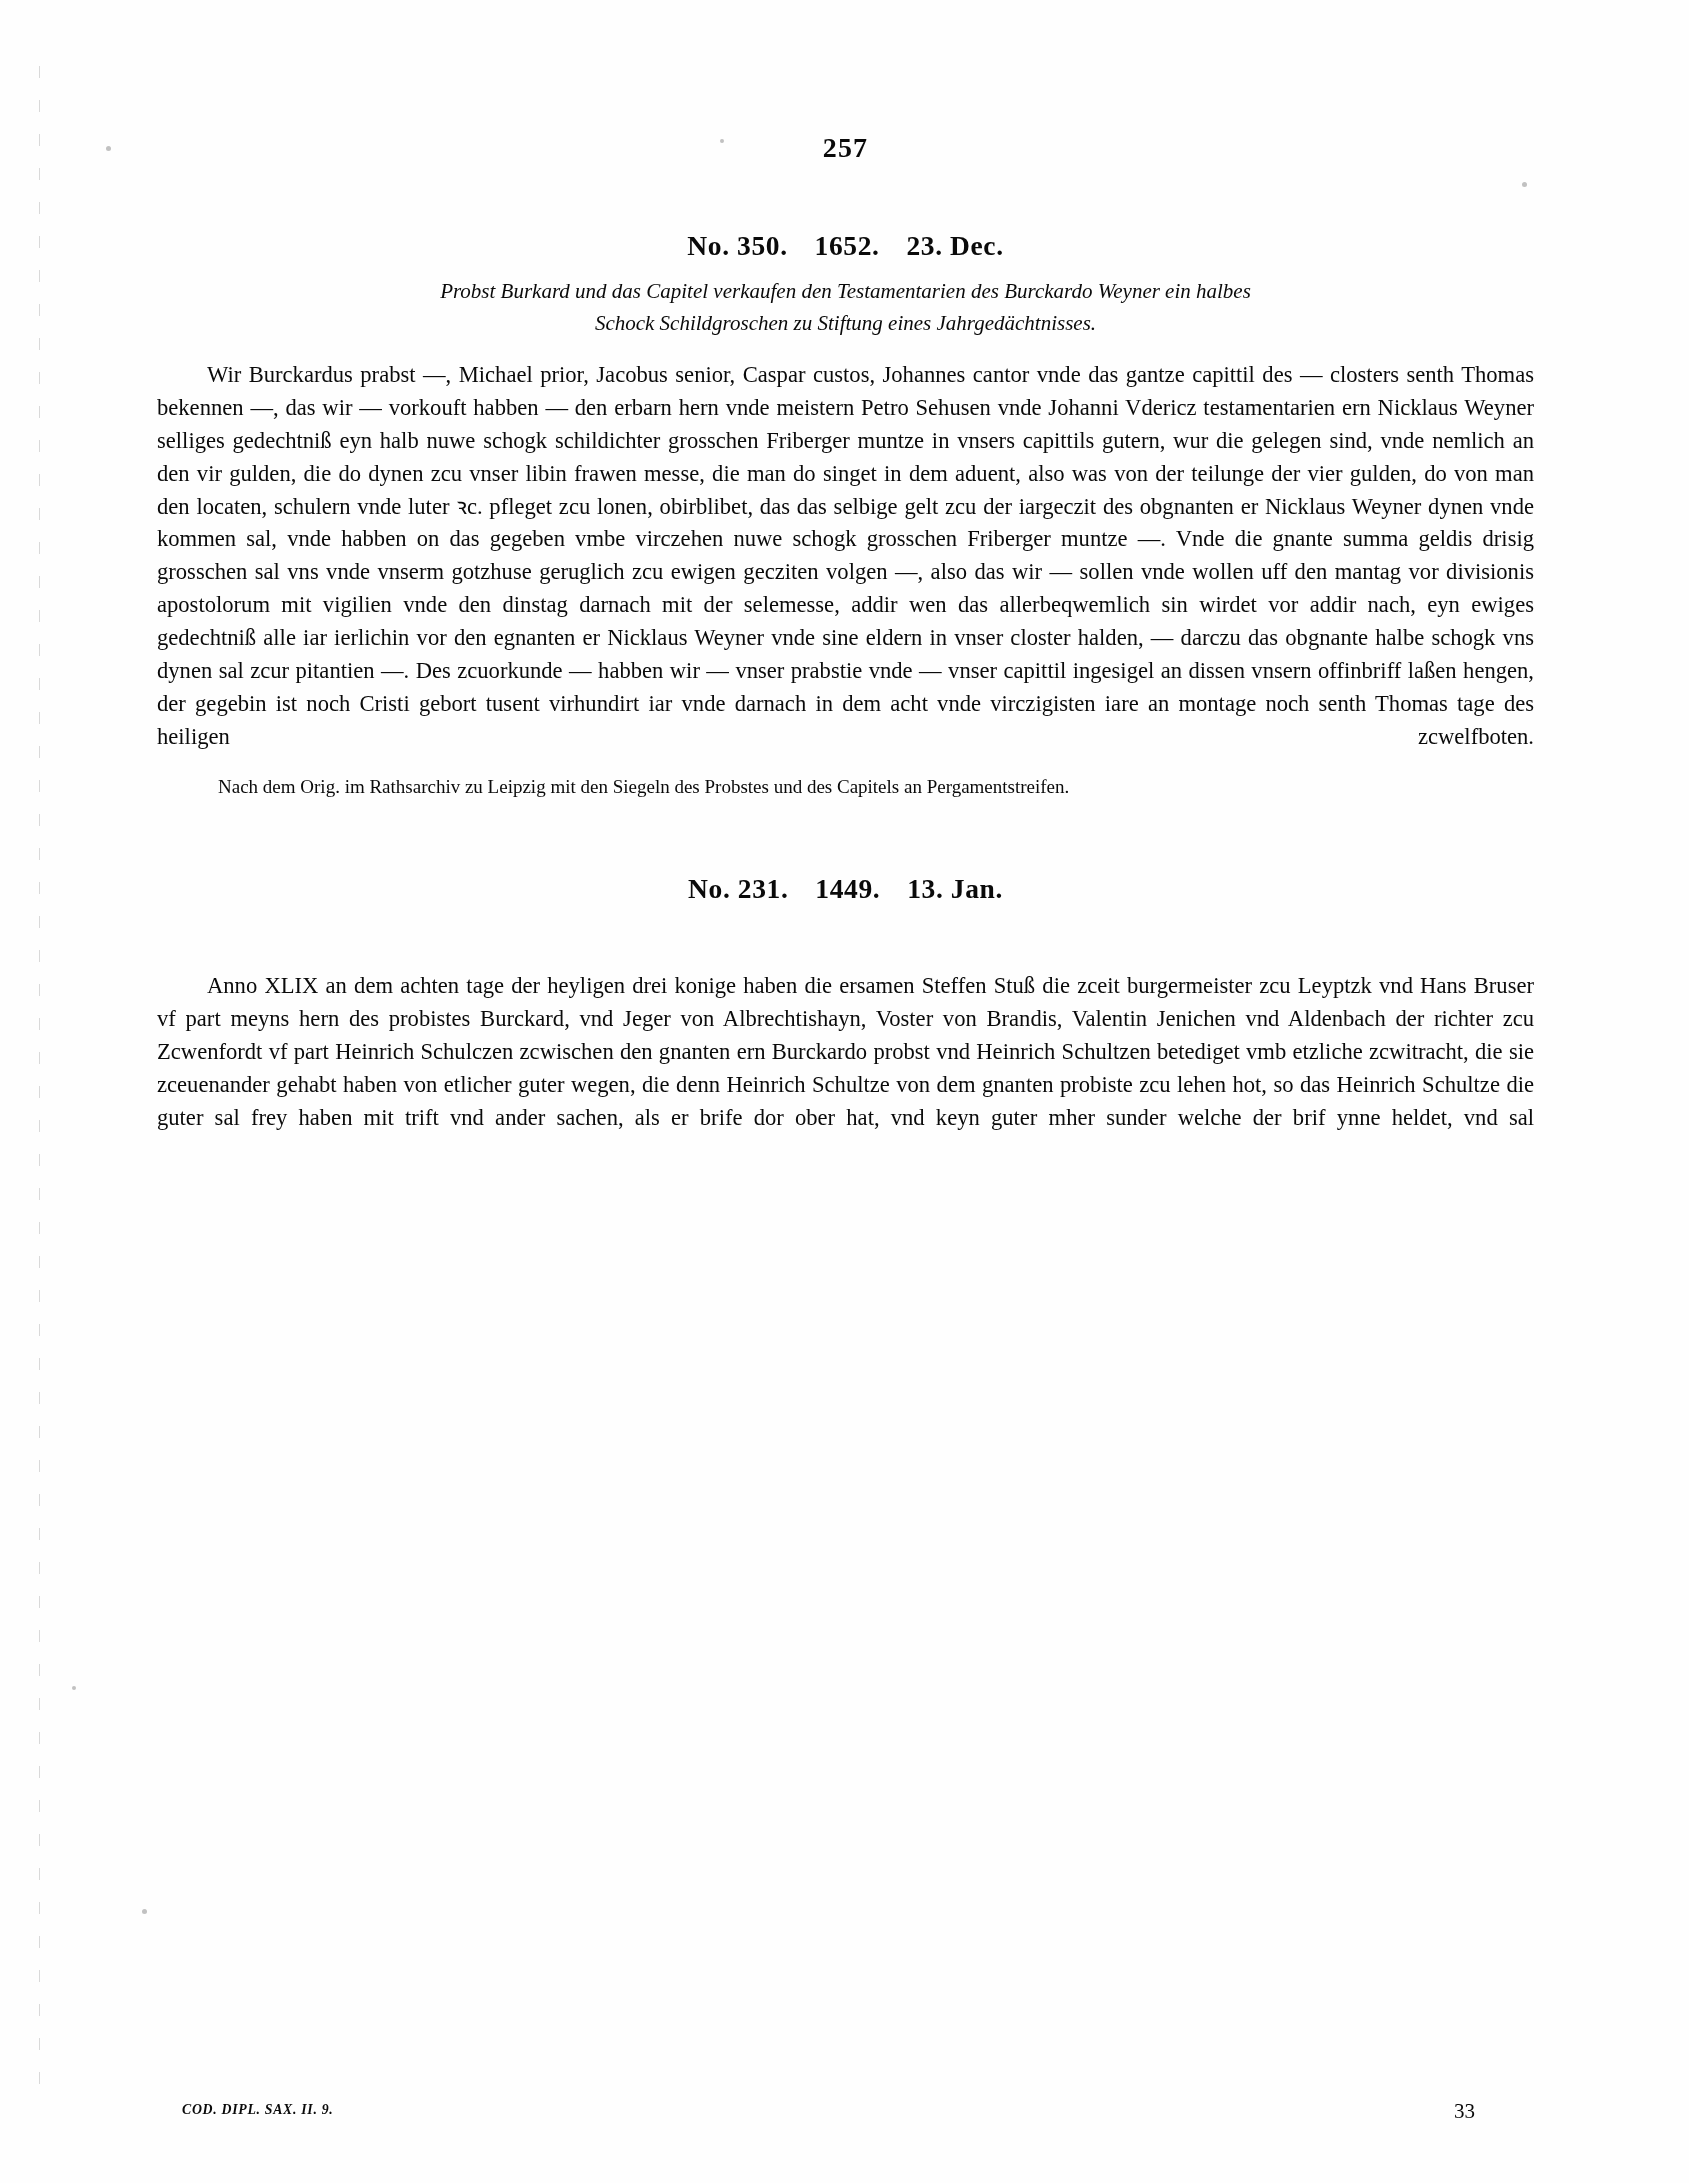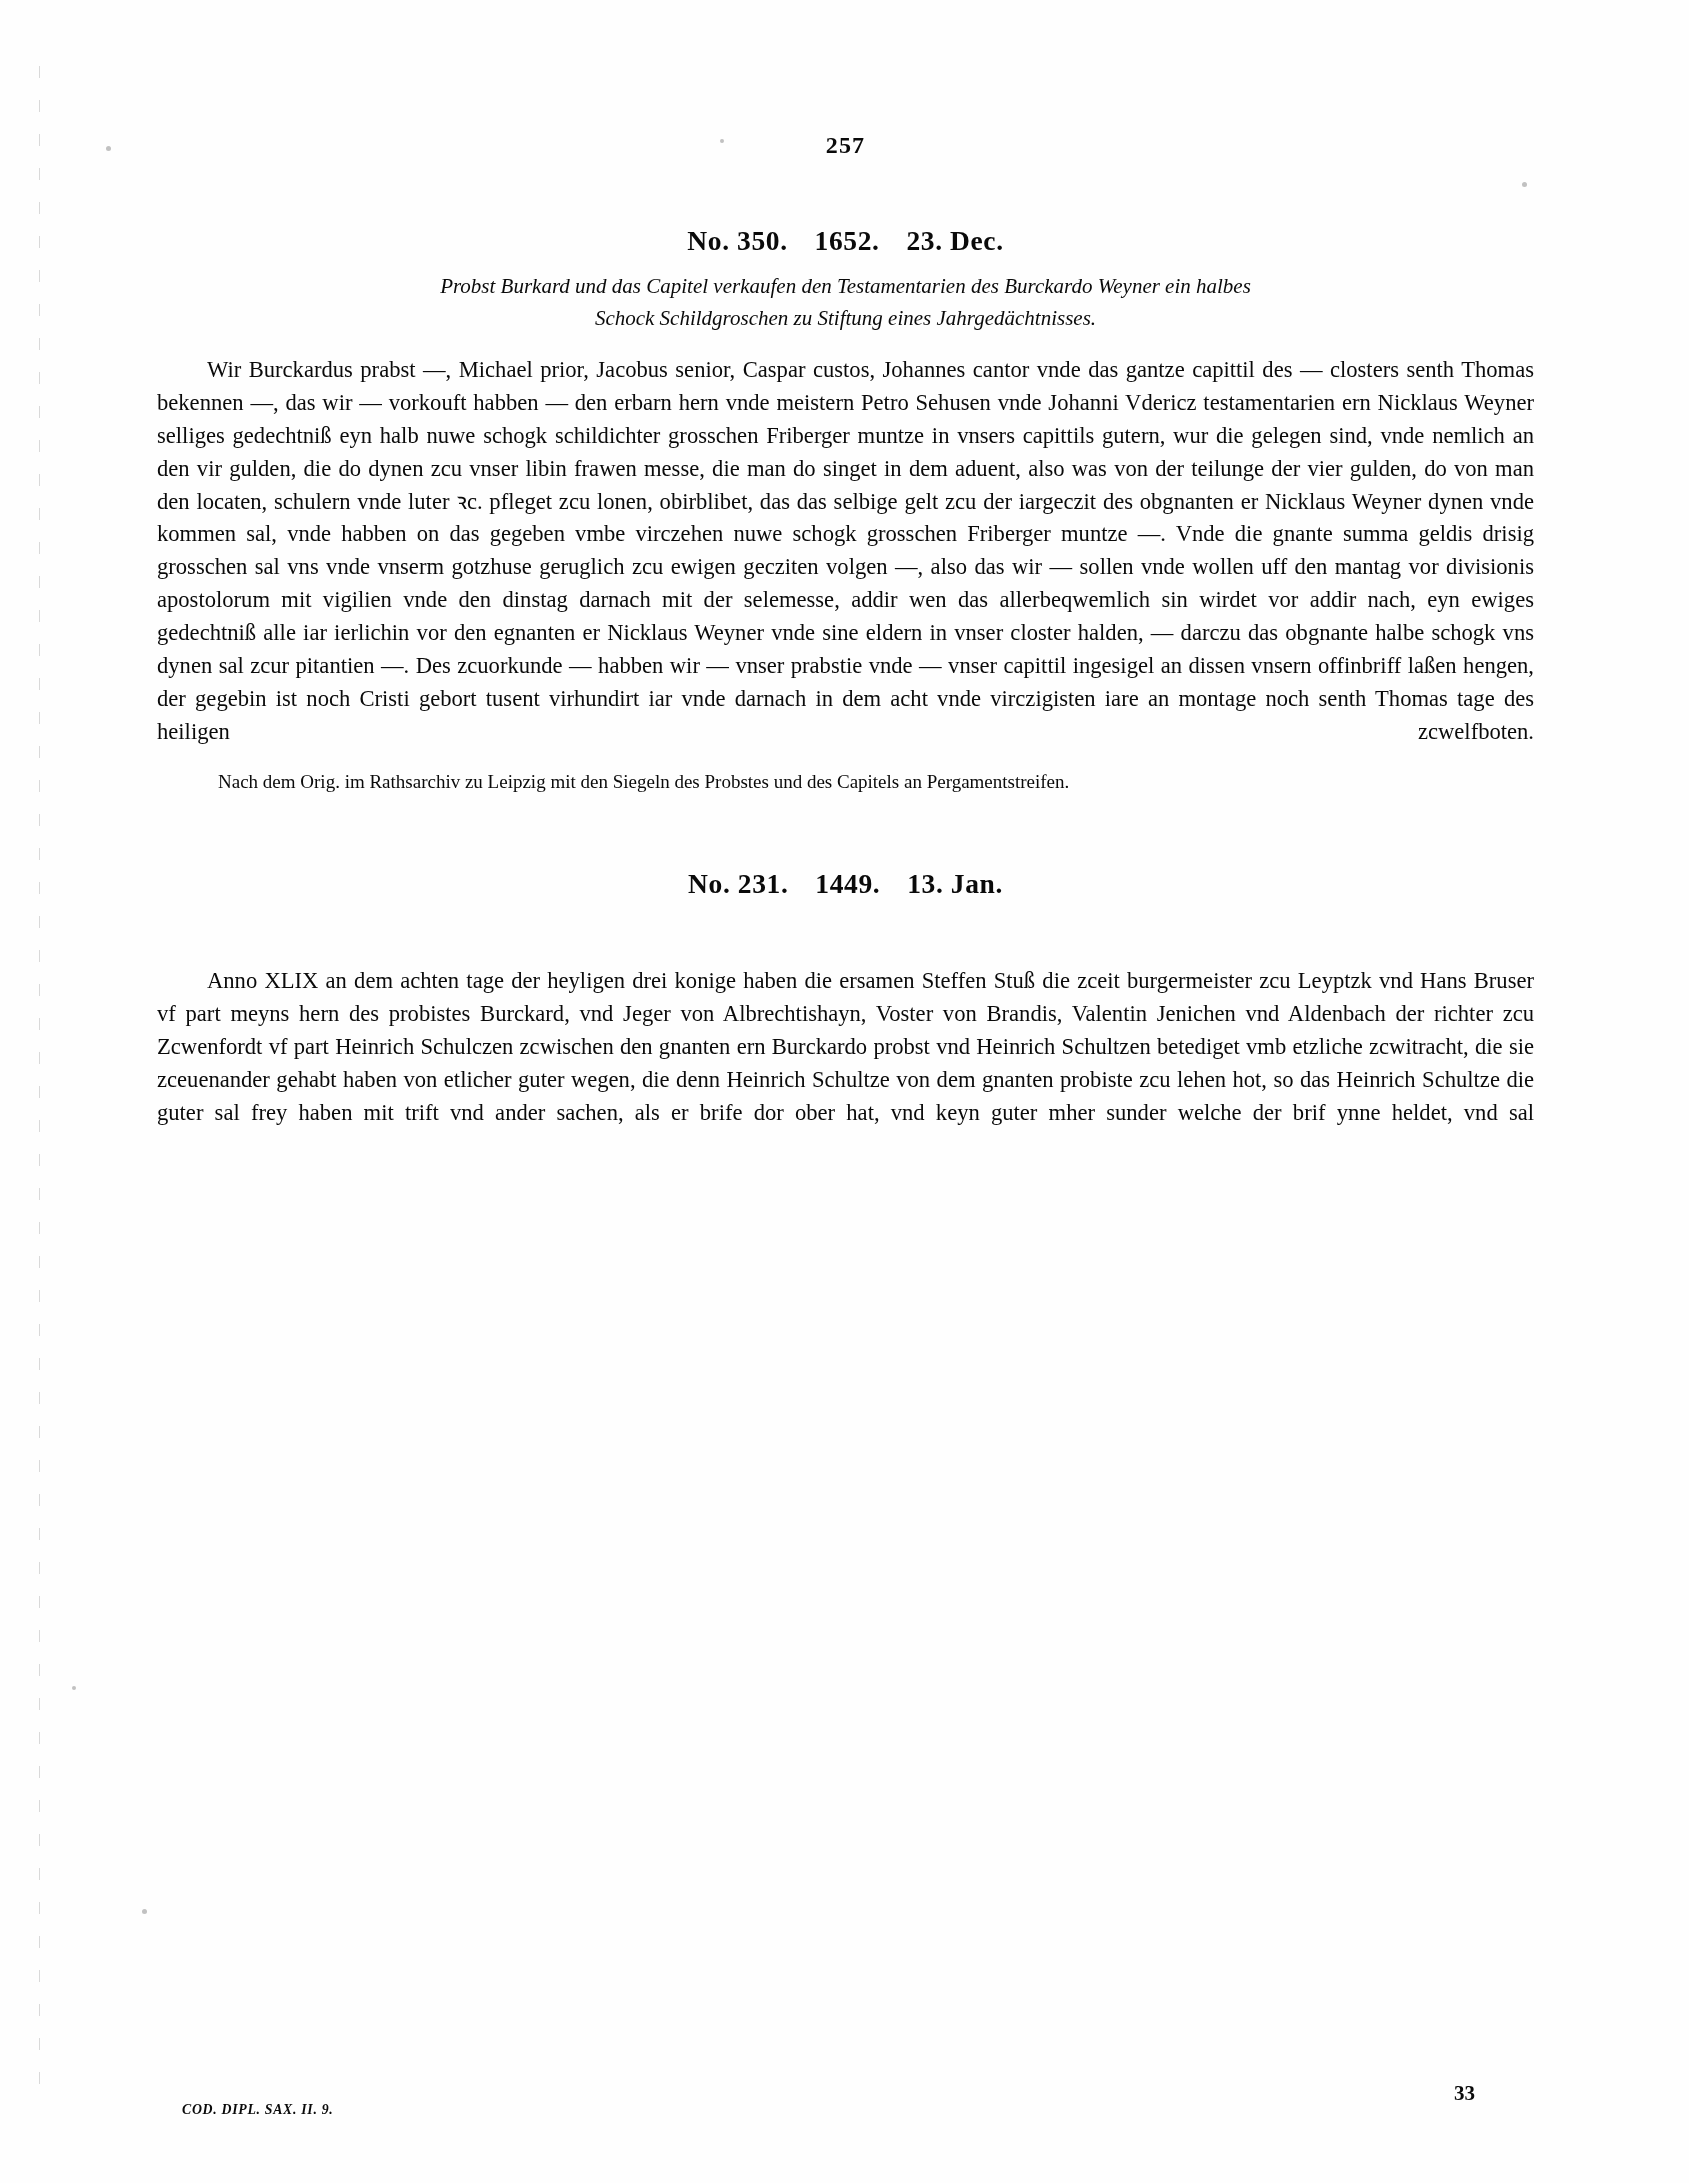--- a/index.html
+++ b/index.html
@@ -40,21 +40,21 @@
 
   .content {
     position: absolute;
     left: 157px;
     top: 0;
     width: 1377px;
   }
 
   .page-number {
     text-align: center;
-    font-size: 24px;
+    font-size: 28px;
     font-weight: 700;
     letter-spacing: 1.1px;
     margin-top: 132px;
     font-family: "Liberation Serif", serif;
   }
 
   .doc-heading {
     text-align: center;
     font-size: 27.5px;
     font-weight: 700;
@@ -104,23 +104,23 @@
     font-size: 13.8px;
     letter-spacing: 0.7px;
     font-weight: 700;
     font-variant: small-caps;
     text-transform: uppercase;
     font-style: italic;
   }
   .signature-num {
     position: absolute;
     right: 215px;
-    bottom: 77px;
+    bottom: 59px;
     font-size: 21px;
-    font-weight: 700;
+    font-weight: 400;
   }
 </style>
 </head>
 <body>
 
 <div class="page">
 
   <div class="gutter-line"></div>
   <div class="speck" style="left:106px;top:146px;width:5px;height:5px;"></div>
   <div class="speck" style="left:1522px;top:182px;width:5px;height:5px;"></div>

